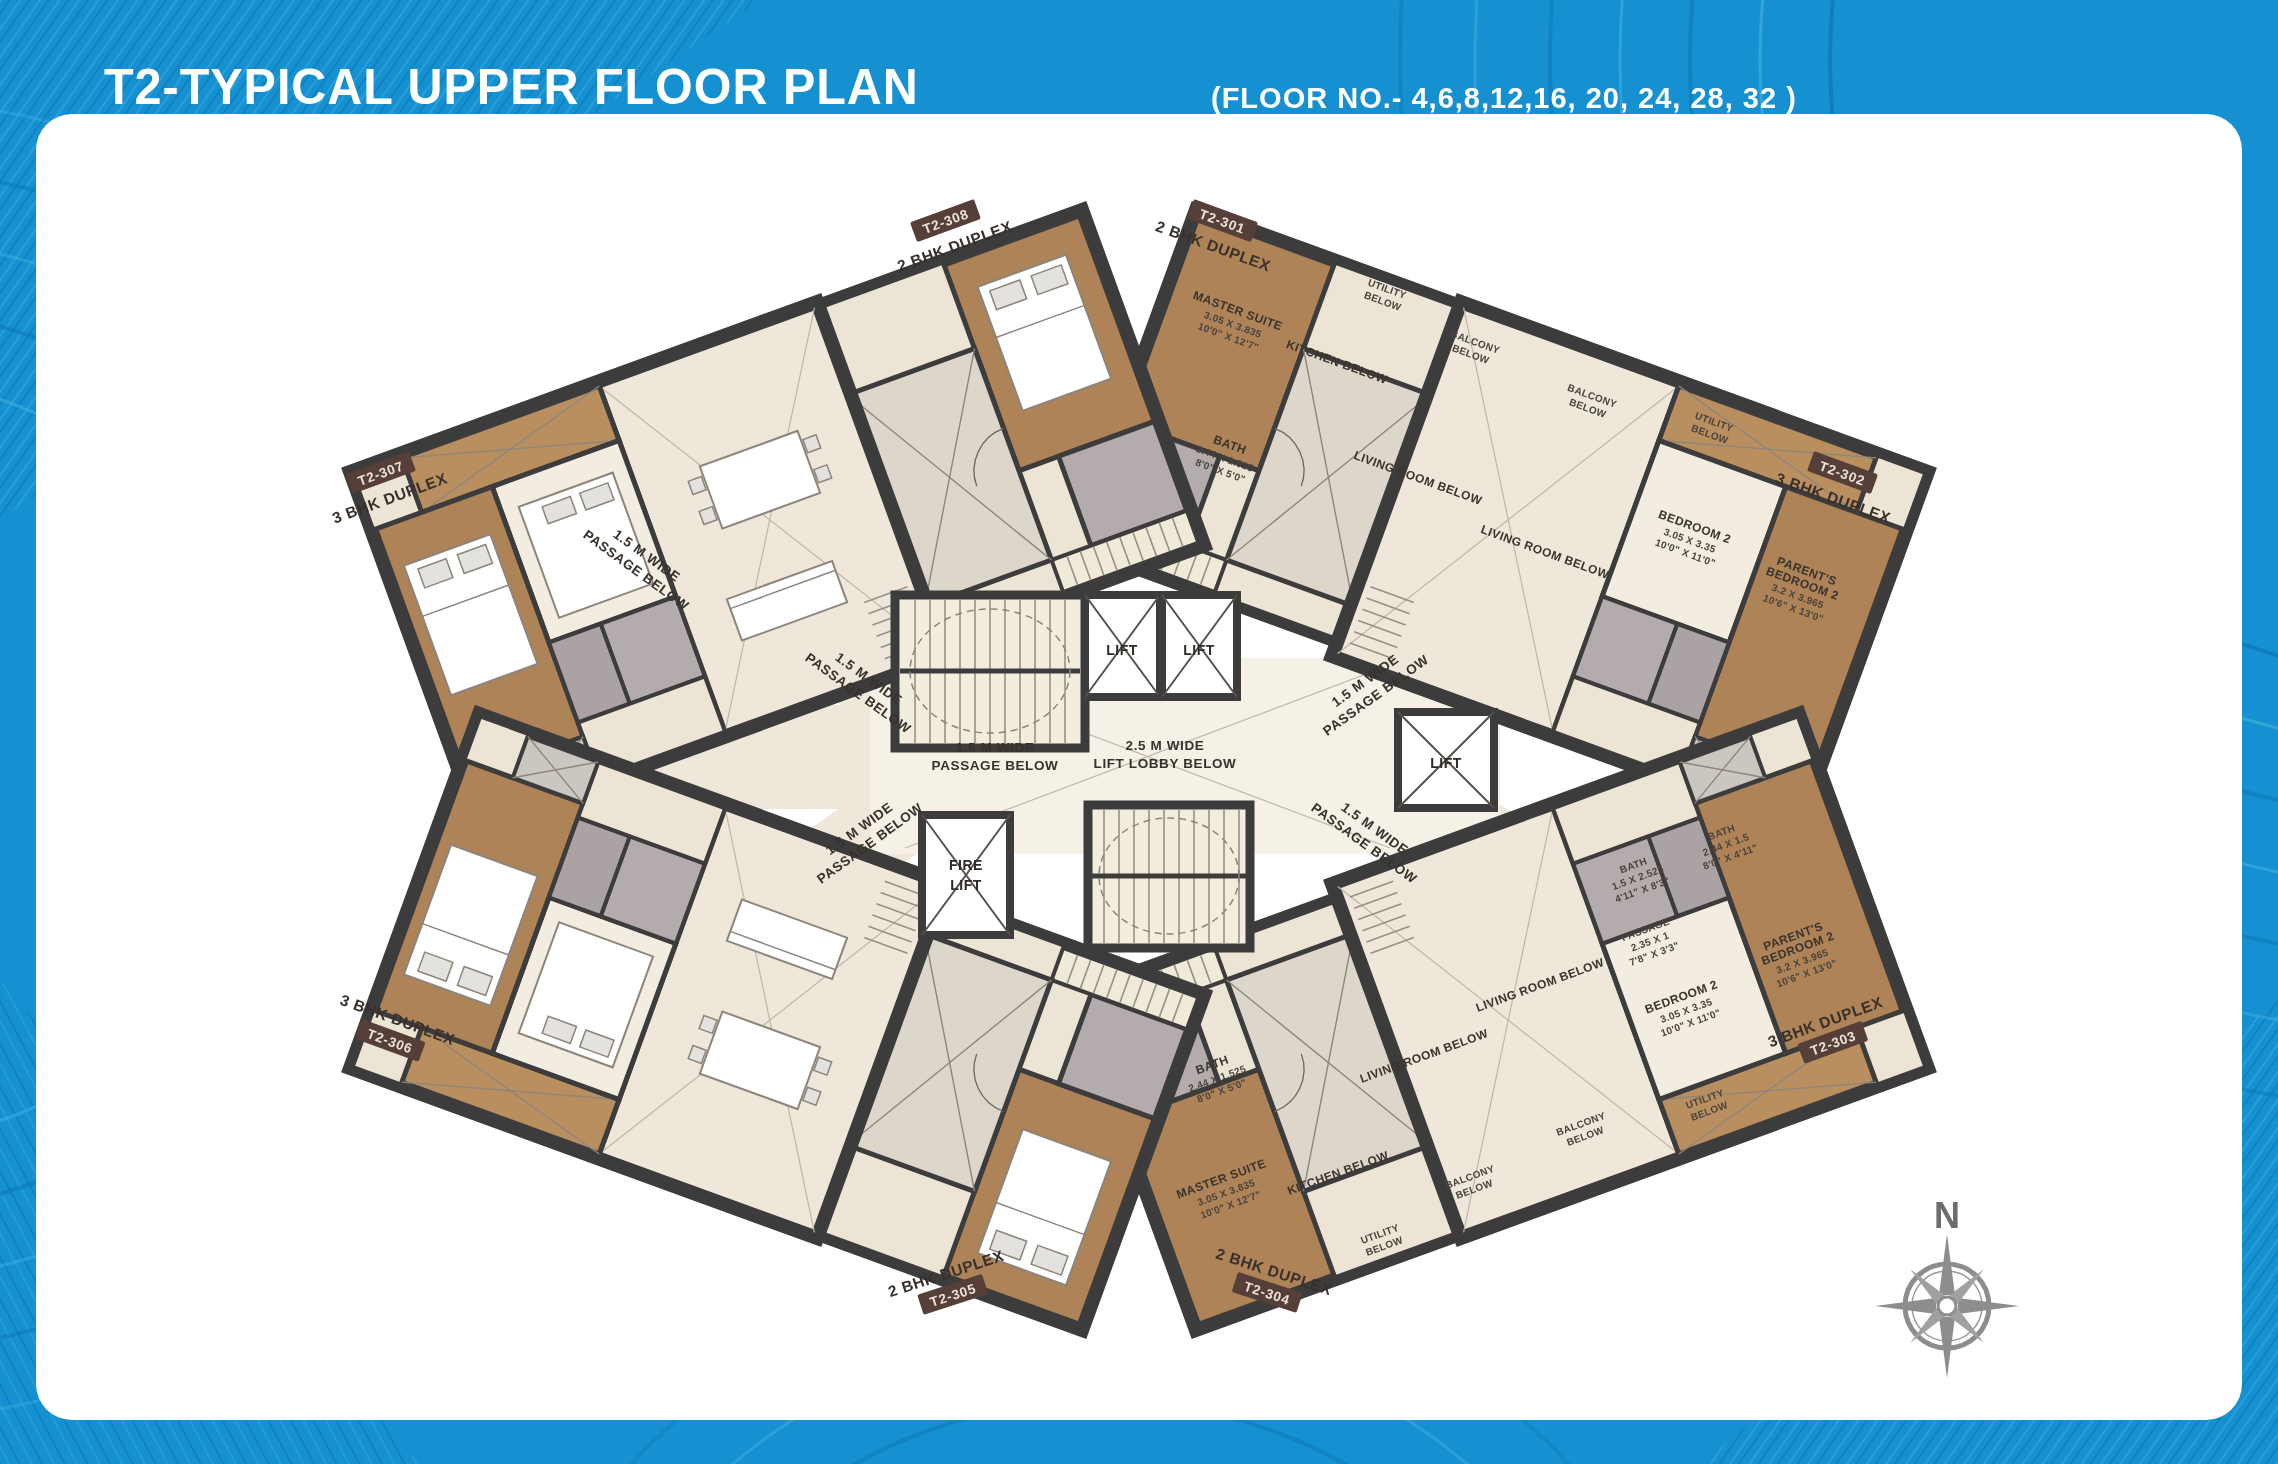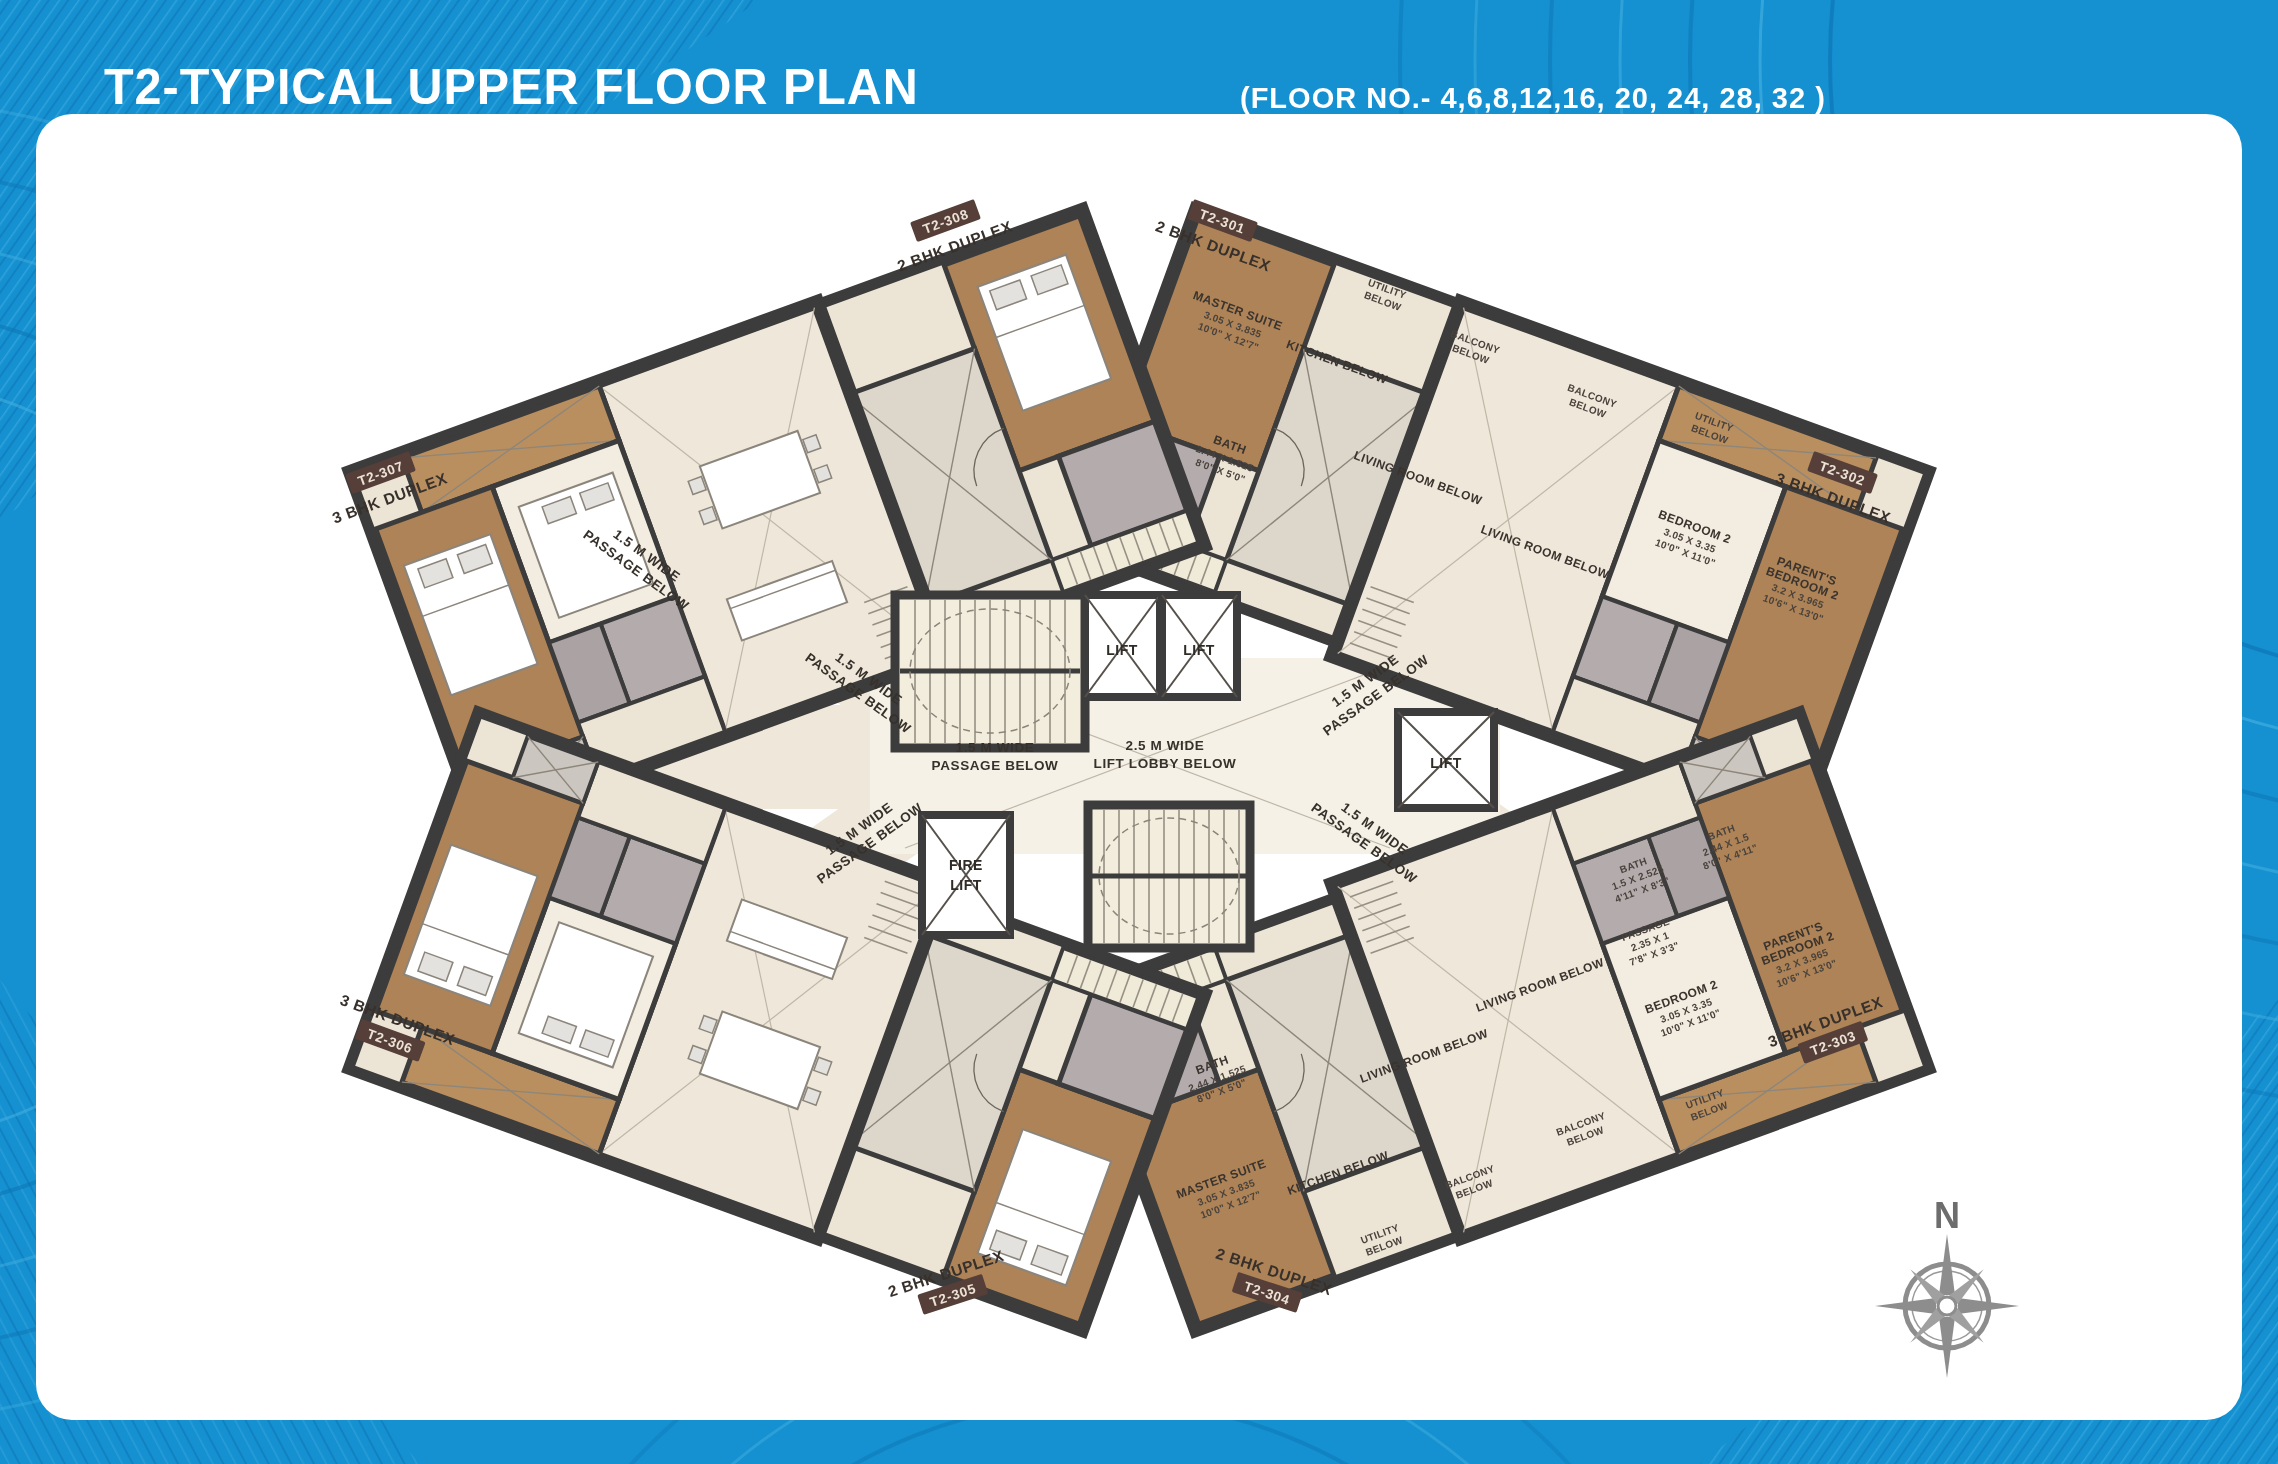--- a/index.html
+++ b/index.html
@@ -12,21 +12,21 @@
   #card{
     position:absolute;left:36px;top:114px;width:2206px;height:1306px;
     background:#ffffff;border-radius:36px;z-index:1;
   }
   #title{
     position:absolute;left:104px;top:62px;z-index:2;
     color:#ffffff;font-size:50px;font-weight:800;letter-spacing:1px;
     transform:scaleX(.97);transform-origin:left;line-height:1;white-space:nowrap;
   }
   #subtitle{
-    position:absolute;left:1240px;top:84px;z-index:2;
+    position:absolute;left:1211px;top:84px;z-index:2;
     color:#ffffff;font-size:29px;font-weight:600;letter-spacing:1px;line-height:1;white-space:nowrap;
   }
   #plan{position:absolute;left:0;top:0;z-index:3;}
   
   .wallstroke{stroke:#3d3c3c;}
   .rm-name{font-size:12px;font-weight:700;fill:#3a332e;letter-spacing:.4px;}
   .rm-dim{font-size:10px;font-weight:600;fill:#4a423c;letter-spacing:.3px;}
   .pass-lbl{font-size:13.5px;font-weight:700;fill:#37312c;letter-spacing:.6px;}
   .lift-lbl{font-size:14px;font-weight:700;fill:#2f2b27;letter-spacing:.5px;}
   .badge-rect{fill:#553f38;}

